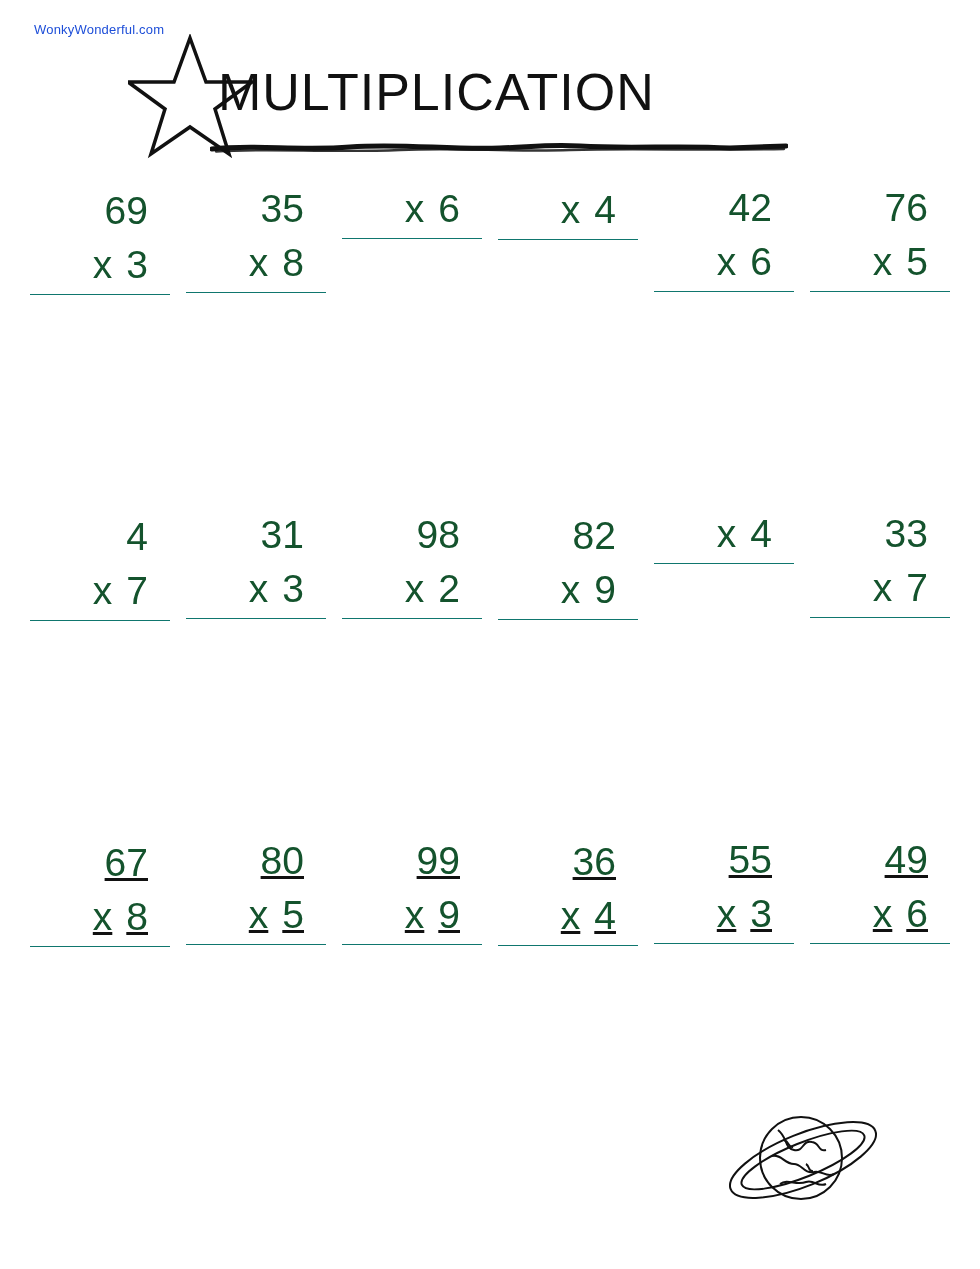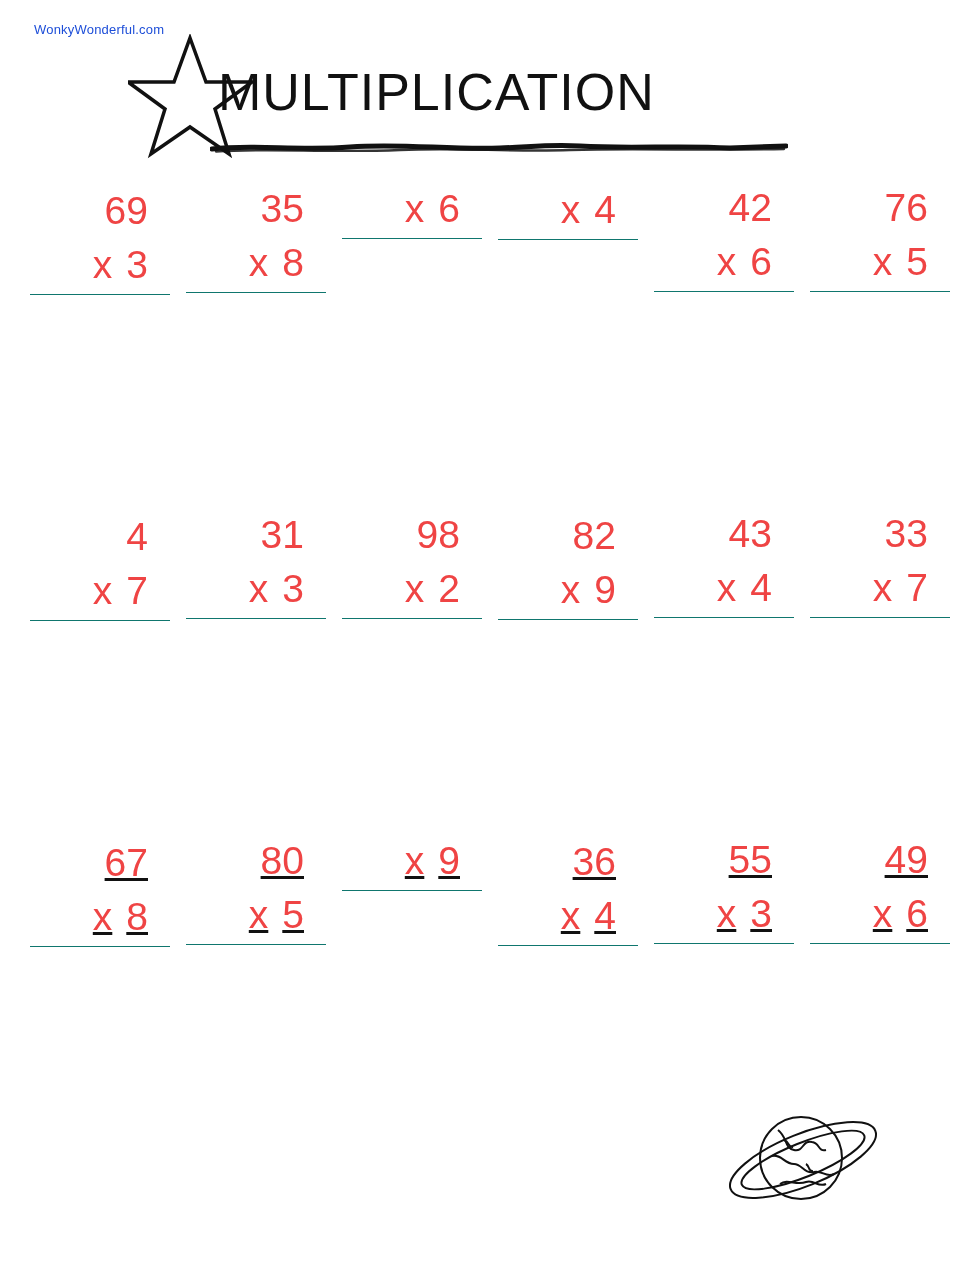--- a/index.html
+++ b/index.html
@@ -80,21 +80,21 @@
   .prow.row-1 { padding-top: 14px; }
   .prow.row-2 { padding-top: 12px; }
   .prow.row-3 { padding-top: 10px; text-decoration: underline; }
 
   .problem {
     width: 140px;
     margin: 0 8px;
     text-align: right;
     font-size: 39px;
     line-height: 54px;
-    color: #ef4444;
+    color: #14532d;
     font-family: "Liberation Sans", sans-serif;
   }
   .problem .top {
     padding-right: 22px;
   }
   .problem .bot {
     border-bottom: 1px solid #0f766e;
     padding-right: 22px;
     padding-bottom: 2px;
     display: block;
@@ -178,39 +178,39 @@
     </div>
     <div class="problem c2">
       <div class="top">98</div>
       <span class="bot"><span class="op">x</span><span>2</span></span>
     </div>
     <div class="problem c3">
       <div class="top">82</div>
       <span class="bot"><span class="op">x</span><span>9</span></span>
     </div>
     <div class="problem c4">
-      <div class="top">43</div>
       <span class="bot"><span class="op">x</span><span>4</span></span>
     </div>
     <div class="problem c5">
       <div class="top">33</div>
       <span class="bot"><span class="op">x</span><span>7</span></span>
     </div>
   </div>
 
   <div class="prow row-3">
     <div class="problem c0">
       <div class="top">67</div>
       <span class="bot"><span class="op">x</span><span>8</span></span>
     </div>
     <div class="problem c1">
       <div class="top">80</div>
       <span class="bot"><span class="op">x</span><span>5</span></span>
     </div>
     <div class="problem c2">
+      <div class="top">99</div>
       <span class="bot"><span class="op">x</span><span>9</span></span>
     </div>
     <div class="problem c3">
       <div class="top">36</div>
       <span class="bot"><span class="op">x</span><span>4</span></span>
     </div>
     <div class="problem c4">
       <div class="top">55</div>
       <span class="bot"><span class="op">x</span><span>3</span></span>
     </div>

